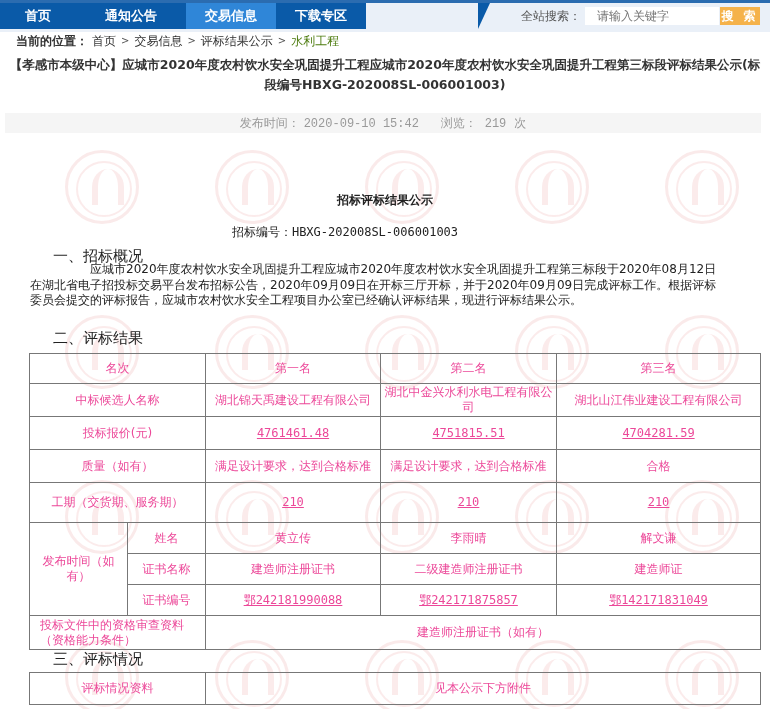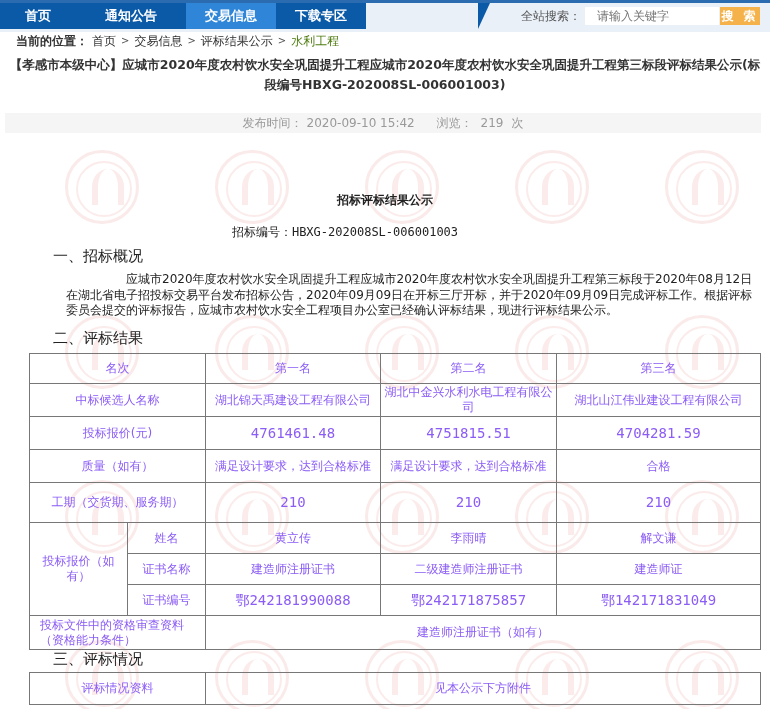--- a/index.html
+++ b/index.html
@@ -24,40 +24,40 @@
   
   .breadcrumb { position: absolute; left: 16px; top: 32px; height: 18px; font-size: 12px; line-height: 18px; color: #333; display: flex; }
   .breadcrumb .crumb { color: #333; cursor: pointer; }
   .breadcrumb .sep { margin: 0 5px; color: #555; font-size: 10px; }
   .breadcrumb .current { color: #4d7c0f; }
   .breadcrumb .bc-label { font-weight: bold; margin-right: 4px; }
 
   
   .title { position: absolute; left: 6px; top: 55px; width: 758px; text-align: center; font-size: 12.5px; font-weight: bold; color: #333; line-height: 20px; }
   .meta { position: absolute; left: 5px; top: 113px; width: 756px; height: 20px; background: #f5f5f5; text-align: center; font-size: 12px; color: #999; line-height: 20px; }
-  .meta span { margin: 11px 4px; }
+  .meta span { margin: 11px 4px; font-family: Liberation Mono, monospace; }
 
   
   .wm-layer { position: absolute; left: 0; top: 140px; width: 770px; height: 569px; overflow: hidden; pointer-events: none; }
   .seal { position: absolute; width: 74px; height: 74px; border-radius: 50%; border: 3px solid rgba(220,90,90,0.13); }
   .seal::before { content: ""; position: absolute; left: 8px; top: 8px; width: 52px; height: 52px; border-radius: 50%; border: 2px solid rgba(220,90,90,0.12); }
   .seal::after { content: ""; position: absolute; left: 24px; top: 16px; width: 20px; height: 36px; border-left: 6px solid rgba(220,90,90,0.12); border-right: 6px solid rgba(220,90,90,0.12); border-radius: 50% 50% 0 0; }
 
   
   .content { position: absolute; left: 0; top: 140px; width: 770px; }
   .doc-heading { position: absolute; left: 0; top: 52px; width: 770px; text-align: center; font-size: 12px; font-weight: bold; color: #222; font-family: "DejaVu Serif", serif; }
   .doc-code { position: absolute; left: 0; top: 84px; width: 690px; text-align: center; font-size: 12px; color: #222; font-family: "DejaVu Sans Mono", monospace; }
   .sec { position: absolute; font-size: 15px; color: #222; }
-  .para { position: absolute; left: 30px; top: 132px; width: 690px; font-size: 12px; color: #222; line-height: 15.5px; text-indent: 60px; margin-left: 36px; }
-
-  table.grid { position: absolute; border-collapse: collapse; font-size: 12px; color: #8b5cf6; table-layout: fixed; }
+  .para { position: absolute; left: 30px; top: 122px; width: 690px; font-size: 12px; color: #222; line-height: 15.5px; text-indent: 60px; }
+
+  table.grid { position: absolute; border-collapse: collapse; font-size: 12px; color: #ec4899; table-layout: fixed; }
   table.grid td { border: 1px solid #777; text-align: center; vertical-align: middle; line-height: 15px; padding: 0 2px; }
   .t1 { left: 29px; top: 213px; width: 731px; }
   .t2 { left: 29px; top: 532px; width: 731px; }
-  .mono { font-family: "DejaVu Sans Mono", monospace; font-size: 14px; }
+  .mono { font-family: "DejaVu Sans Mono", monospace; font-size: 12px; text-decoration: underline; }
   .leftalign { text-align: left !important; padding-left: 10px !important; }
 </style>
 </head>
 <body>
 
 <div class="topbar">
   <div class="strip"></div>
   <div class="nav">
     <div class="nav-item" style="width:76px">首页</div>
     <div class="nav-item" style="width:110px">通知公告</div>
@@ -152,21 +152,21 @@
       <td>满足设计要求，达到合格标准</td>
       <td>合格</td>
     </tr>
     <tr style="height:40px">
       <td colspan="2">工期（交货期、服务期）</td>
       <td class="mono">210</td>
       <td class="mono">210</td>
       <td class="mono">210</td>
     </tr>
     <tr style="height:31px">
-      <td rowspan="3">投标报价（如有）</td>
+      <td rowspan="3">发布时间（如有）</td>
       <td>姓名</td>
       <td>黄立传</td>
       <td>李雨晴</td>
       <td>解文谦</td>
     </tr>
     <tr style="height:31px">
       <td>证书名称</td>
       <td>建造师注册证书</td>
       <td>二级建造师注册证书</td>
       <td>建造师证</td>

